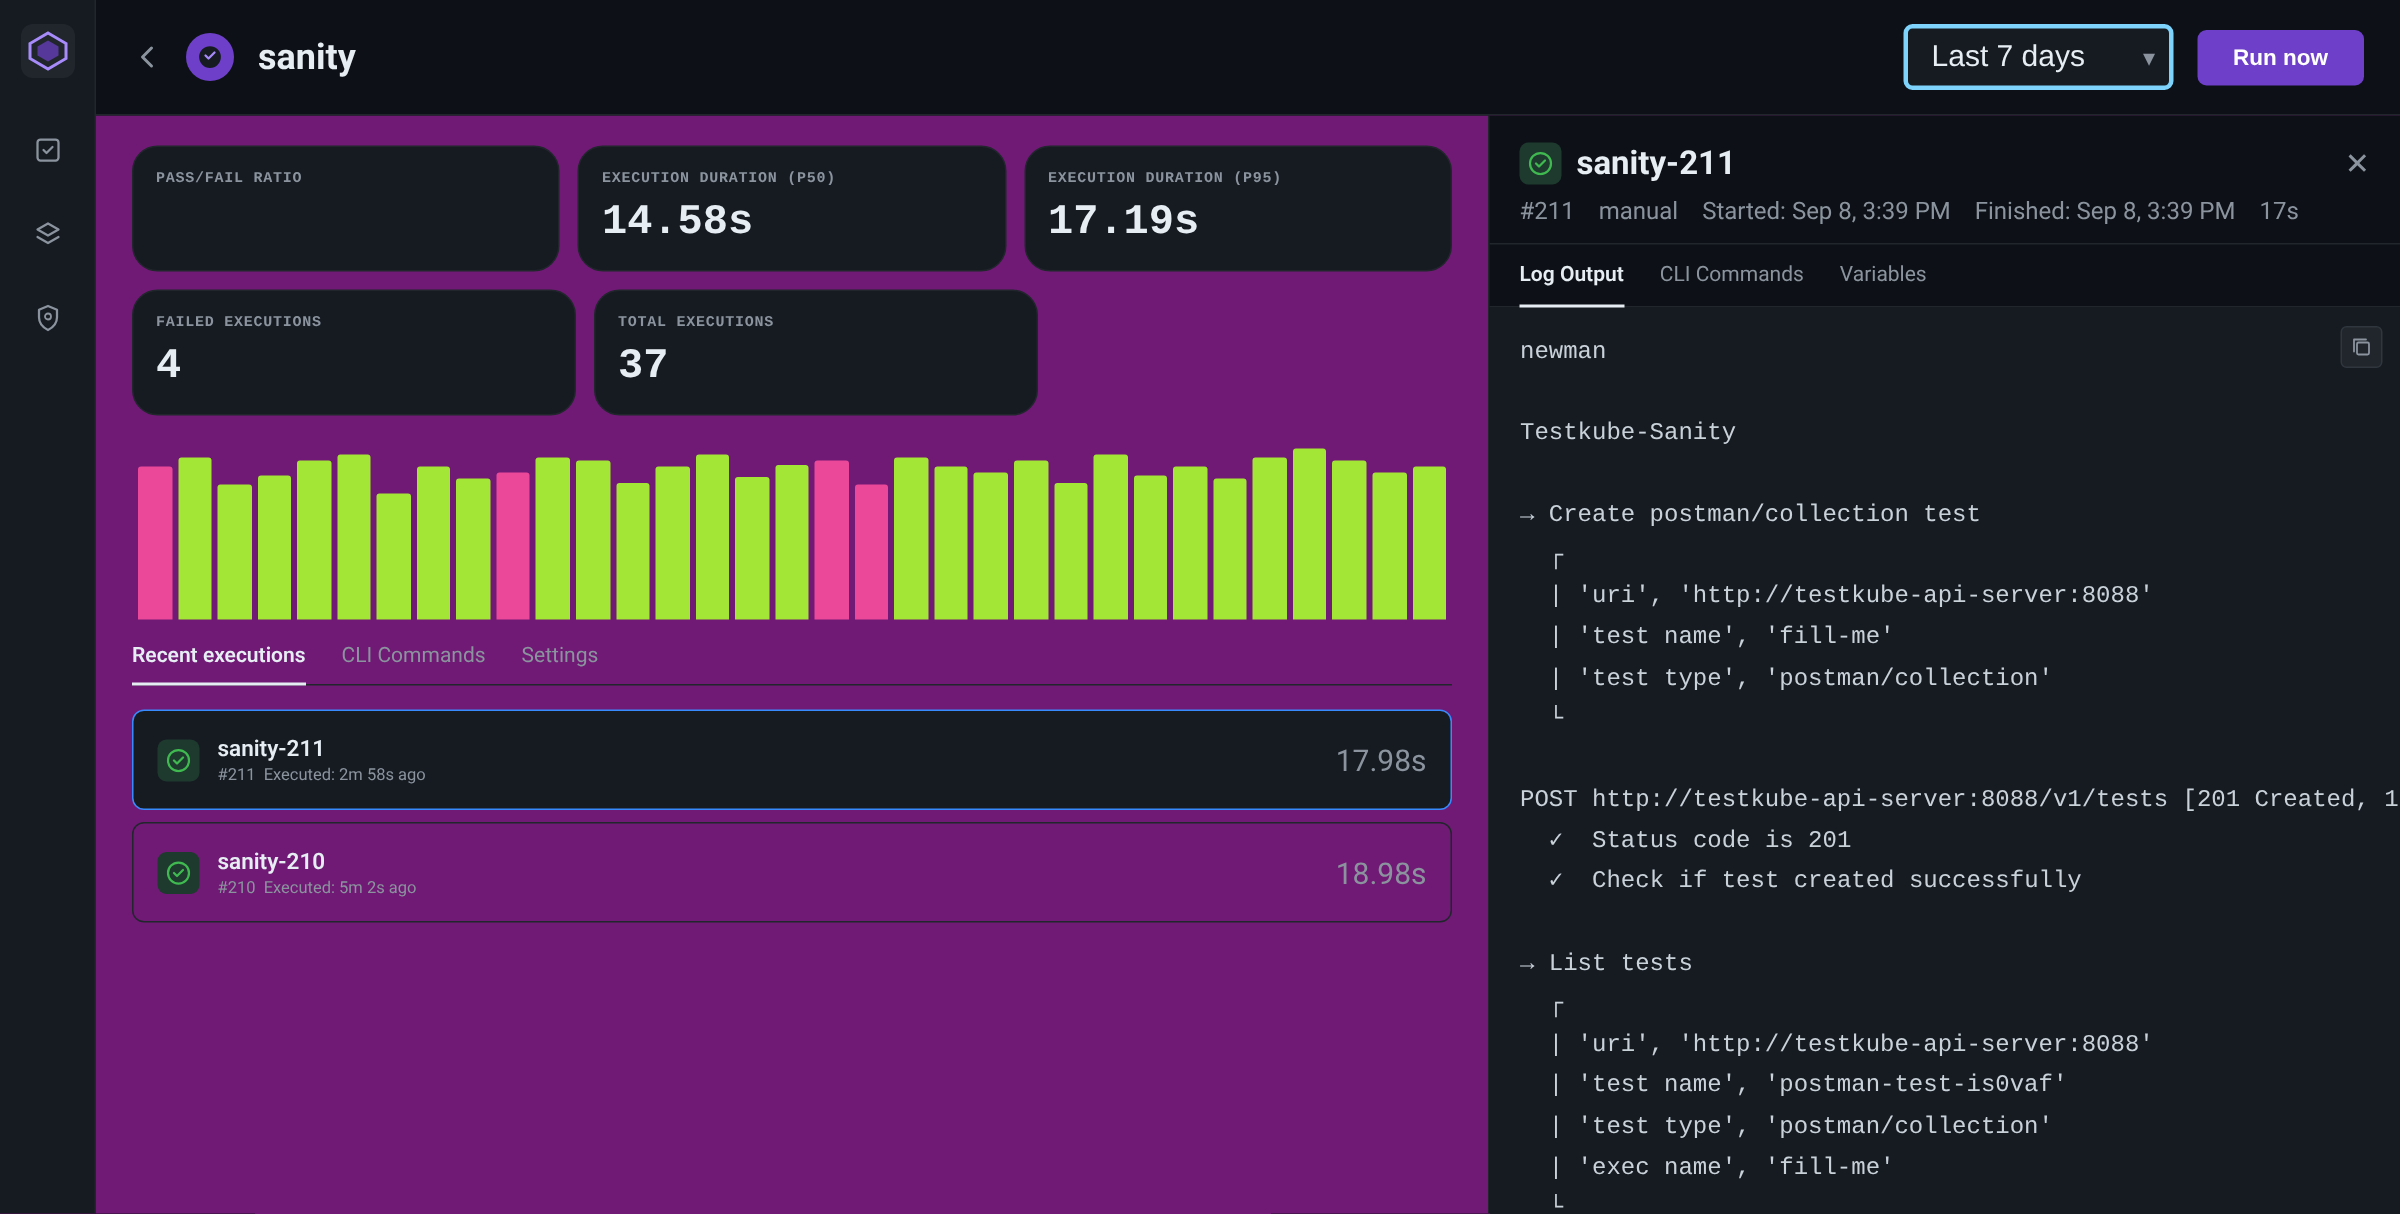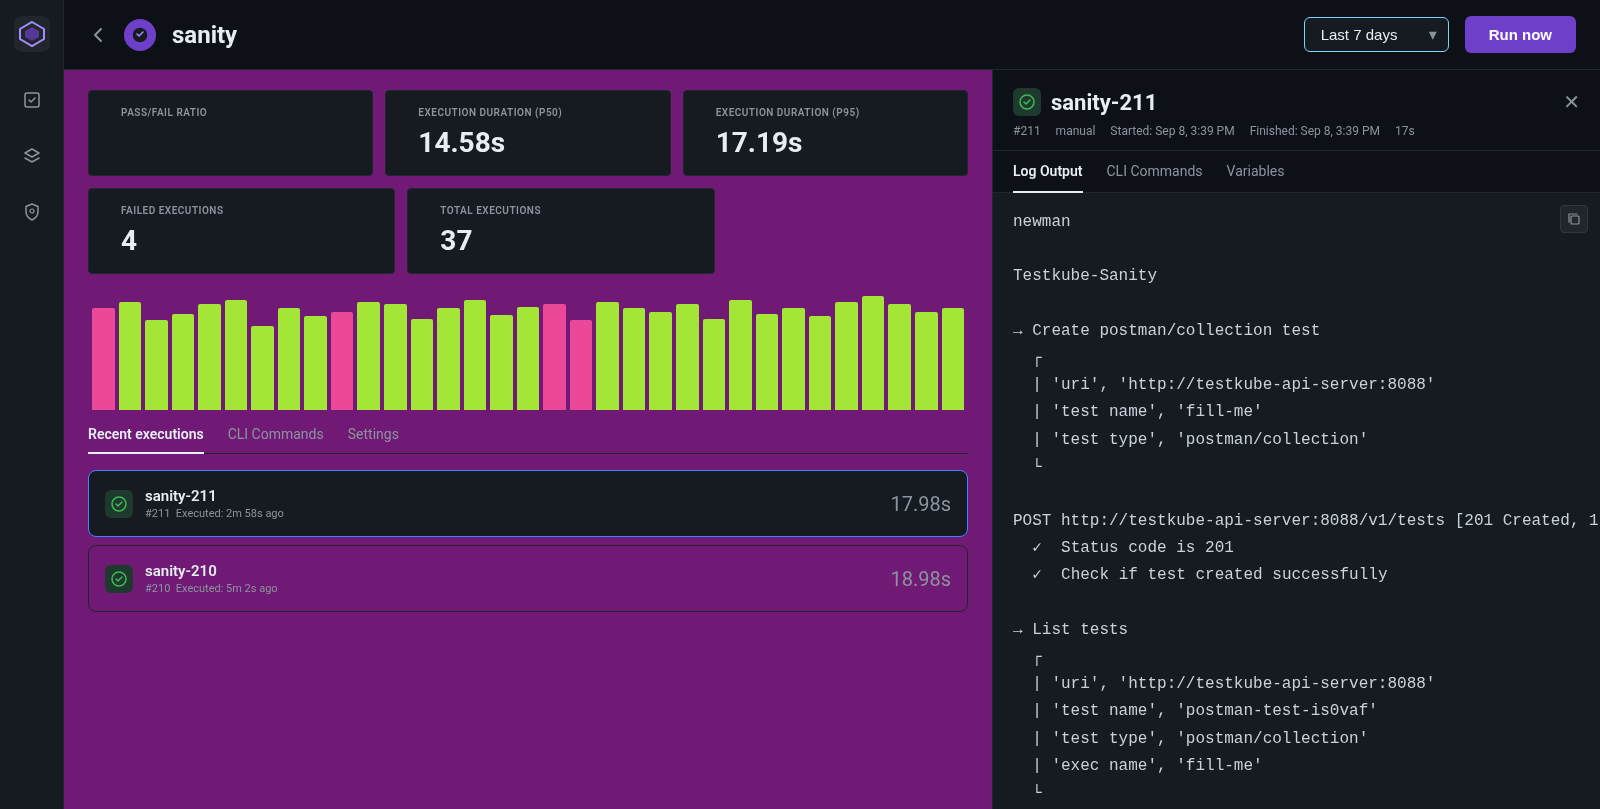--- a/index.html
+++ b/index.html
@@ -78,25 +78,25 @@
       font-size: 14px;
     }
     .header-title {
       font-size: 24px;
       font-weight: 700;
       color: #e6edf3;
       flex: 1;
     }
     .date-select {
       background: #161b22;
-      border: 1px solid #7dd3fc;
+      border: 3px solid #7dd3fc;
       color: #e6edf3;
       padding: 8px 36px 8px 16px;
       border-radius: 6px;
-      font-size: 15px;
+      font-size: 20px;
       cursor: pointer;
       appearance: none;
       position: relative;
     }
     .date-select-wrapper {
       position: relative;
       display: flex;
       align-items: center;
     }
     .date-select-wrapper::after {
@@ -133,23 +133,24 @@
 
     
     .stats-row {
       display: flex;
       gap: 12px;
       margin-bottom: 12px;
     }
     .stat-card {
       background: #161b22;
       border: 1px solid #21262d;
-      border-radius: 4px;
-      padding: 16px 32px;
-      flex: 1;
+      border-radius: 17px;
+      padding: 16px 15px;
+      flex: 1;
+      font-family: Liberation Mono, monospace;
     }
     .stat-label {
       font-size: 10px;
       font-weight: 600;
       color: #8b949e;
       text-transform: uppercase;
       letter-spacing: 0.5px;
       margin-bottom: 8px;
     }
     .stat-value {
@@ -274,21 +275,21 @@
       flex: 1;
     }
     .close-btn {
       background: none;
       border: none;
       color: #8b949e;
       font-size: 20px;
       cursor: pointer;
     }
     .right-meta {
-      font-size: 12px;
+      font-size: 16px;
       color: #8b949e;
     }
     .right-meta span { margin-right: 12px; }
     .right-tabs {
       display: flex;
       gap: 24px;
       padding: 0 20px;
       border-bottom: 1px solid #21262d;
     }
     .right-tab {

